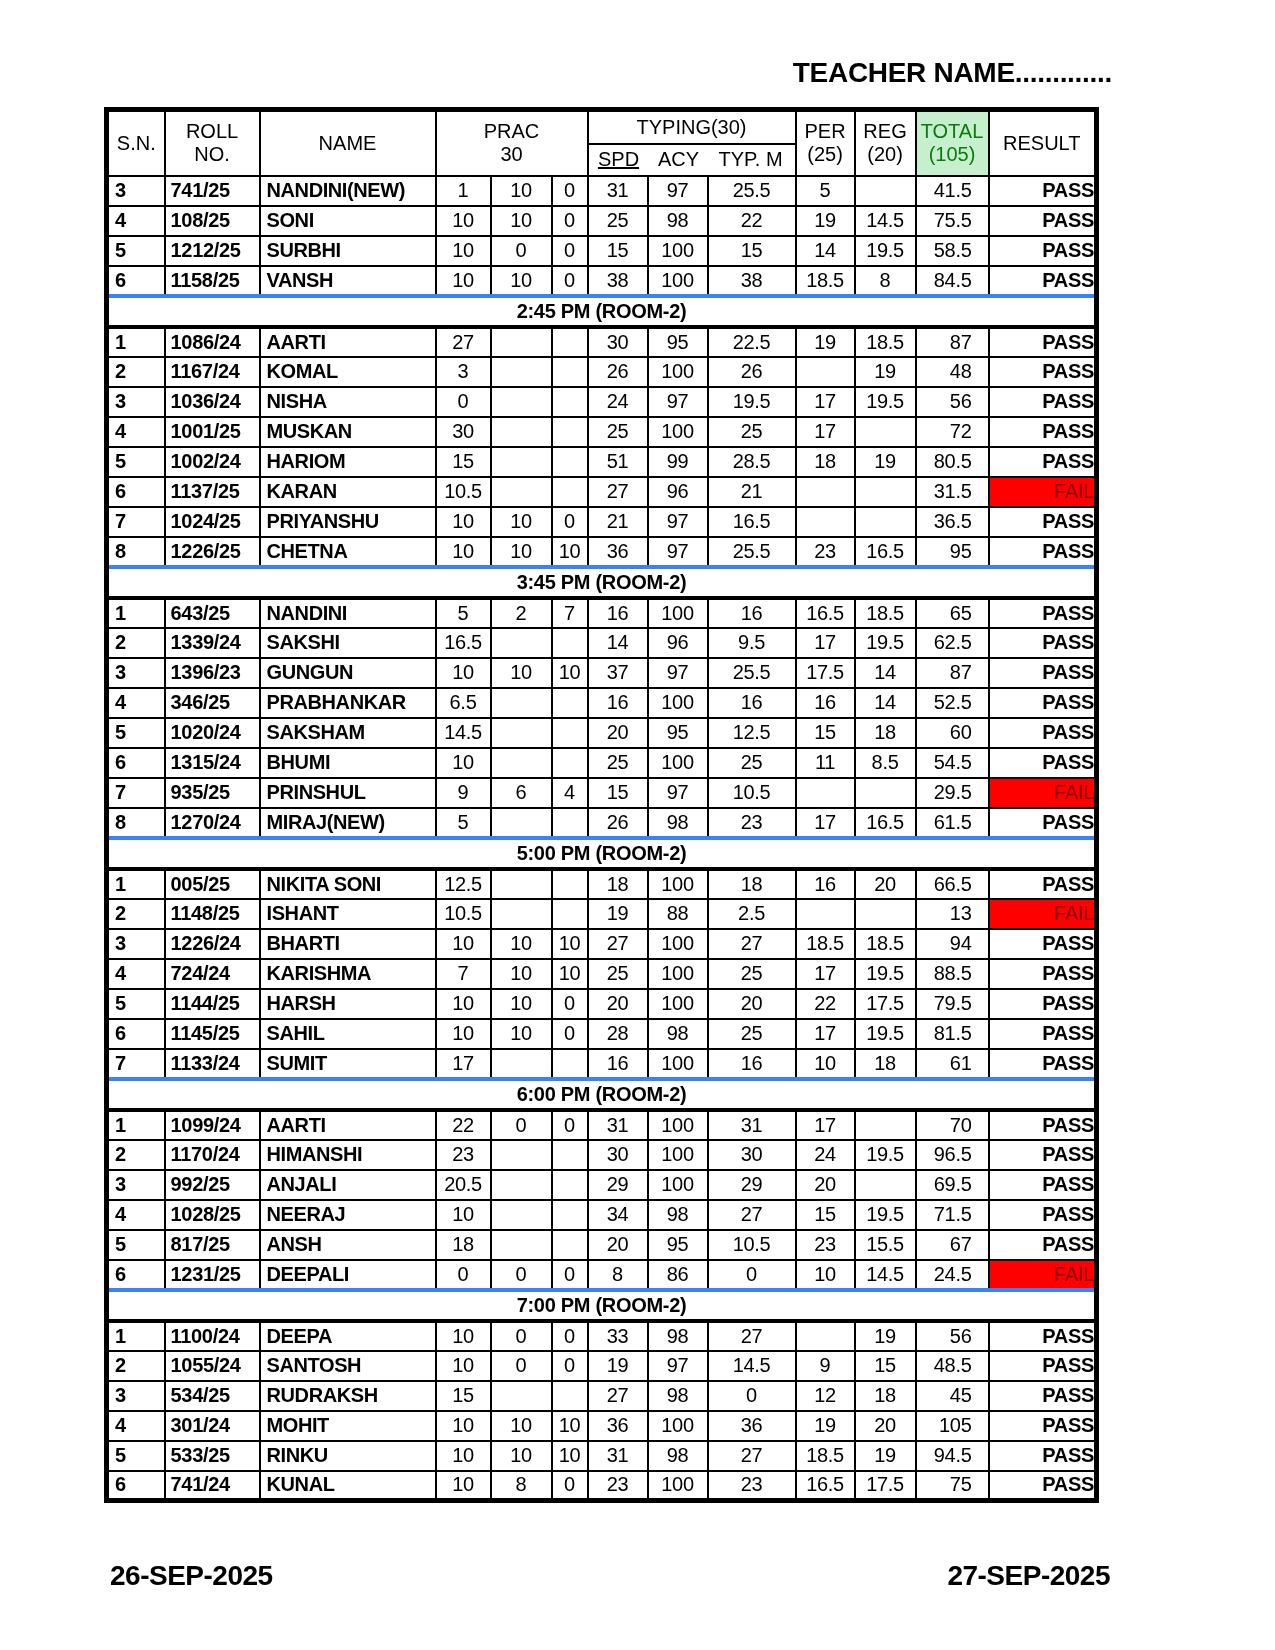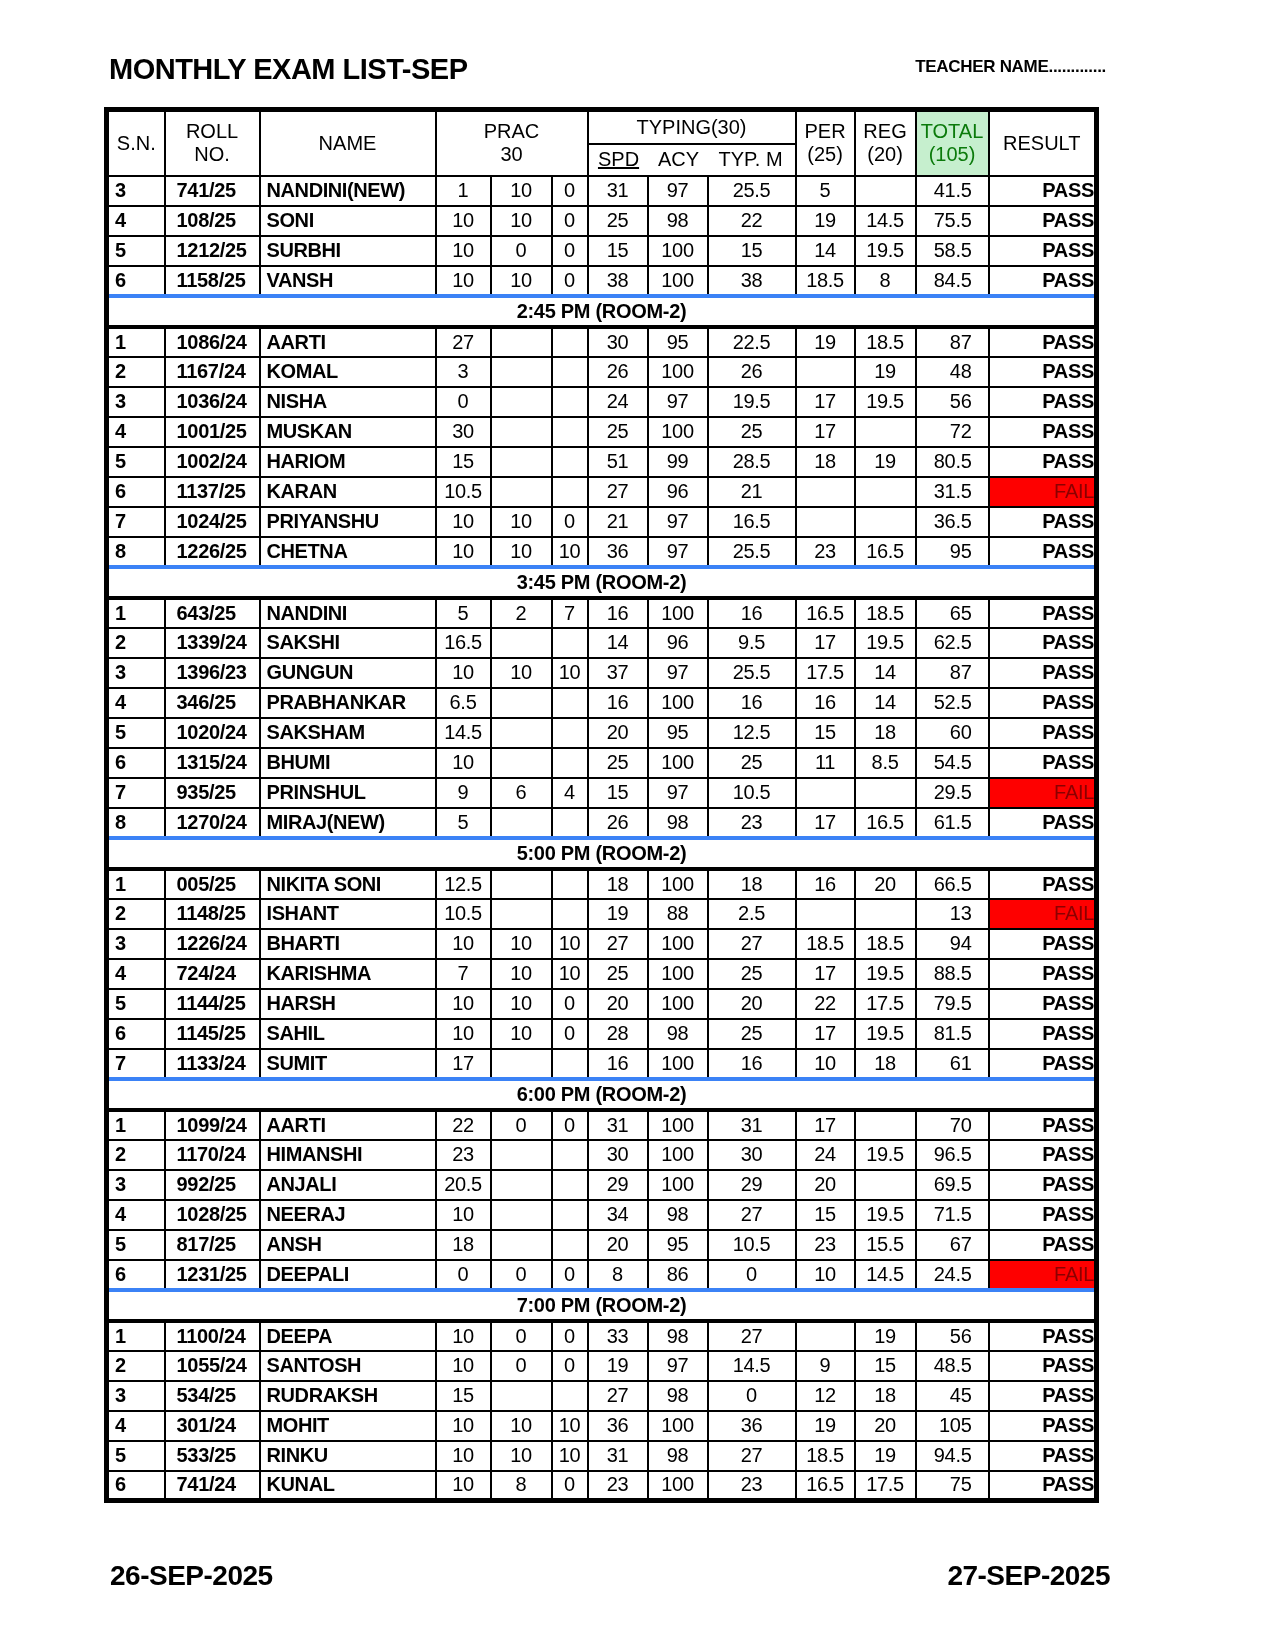--- a/index.html
+++ b/index.html
@@ -6,22 +6,22 @@
   html,body { background:#e8e8e8; }
   .page {
     position:relative; width:1275px; height:1650px; background:#ffffff;
     font-family:"Liberation Sans", sans-serif; color:#000; overflow:hidden;
   }
   .doc-title {
     position:absolute; left:109px; top:53px;
     font-size:29px; font-weight:bold; letter-spacing:-0.5px;
   }
   .teacher-name {
-    position:absolute; right:169px; top:57px;
-    font-size:17px; font-weight:bold; letter-spacing:-0.3px;
+    position:absolute; right:163px; top:57px;
+    font-size:28px; font-weight:bold; letter-spacing:-0.3px;
   }
   .table-wrap { position:absolute; left:104px; top:107px; }
   table.exam {
     border-collapse:collapse; table-layout:fixed; width:991px;
     border:5px solid #000;
   }
   table.exam th, table.exam td {
     border:2px solid #000; overflow:hidden; white-space:nowrap;
     font-size:20px; vertical-align:middle;
   }
@@ -38,21 +38,21 @@
   thead th { border-bottom-width:4px; }
   thead tr.h1 th.typing-merged { border-bottom-width:2px; }
   th.total-h { background:var(--total-fill,#C6EFCE); color:var(--total-text,#0B7A0B); }
   .sub-flex { display:flex; width:100%; }
   .sub-flex span:nth-child(1){flex:0 0 60px; text-align:center;text-decoration:underline;}
   .sub-flex span:nth-child(2){flex:0 0 60px; text-align:center;}
   .sub-flex span:nth-child(3){flex:0 0 84px; text-align:center;}
   
   tbody td { height:30px; letter-spacing:-0.3px; }
   td.c0 { text-align:left; padding-left:6px; font-weight:bold; }
-  td.c1 { text-align:left; padding-left:11px; font-weight:bold; }
+  td.c1 { text-align:left; padding-left:5px; font-weight:bold; }
   td.c2 { text-align:left; padding-left:6px; font-weight:bold; font-size:19px; letter-spacing:-0.4px; }
   td.c3,td.c4,td.c5,td.c6,td.c7,td.c8,td.c9,td.c10 { text-align:center; }
   td.c11 { text-align:right; padding-right:16px; }
   td.c12 { text-align:right; padding-left:5px; font-weight:bold; }
   td.c12.fail { background:var(--fail-fill,#FE0000); color:var(--fail-text,#8B0000); font-weight:normal; }
   tr.session-row td {
     text-align:center; font-weight:bold; height:31px;
     border-top:4px solid #3b82f6; border-bottom:4px solid #000; font-size:20px;
   }
   .footer-date-left {
@@ -62,21 +62,20 @@
   .footer-date-right {
     position:absolute; right:165px; top:1560px;
     font-size:28px; font-weight:bold; letter-spacing:-0.5px;
   }
 </style>
 </head>
 <body>
 
 <div class="page">
 
-  <div class="doc-title">MONTHLY EXAM LIST-SEP</div>
   <div class="teacher-name">TEACHER NAME.............</div>
 
   <div class="table-wrap">
     <table class="exam">
       <colgroup>
         <col class="w-sn">
           <col class="w-roll">
           <col class="w-name">
         <col class="w-p1">
           <col class="w-p2">

